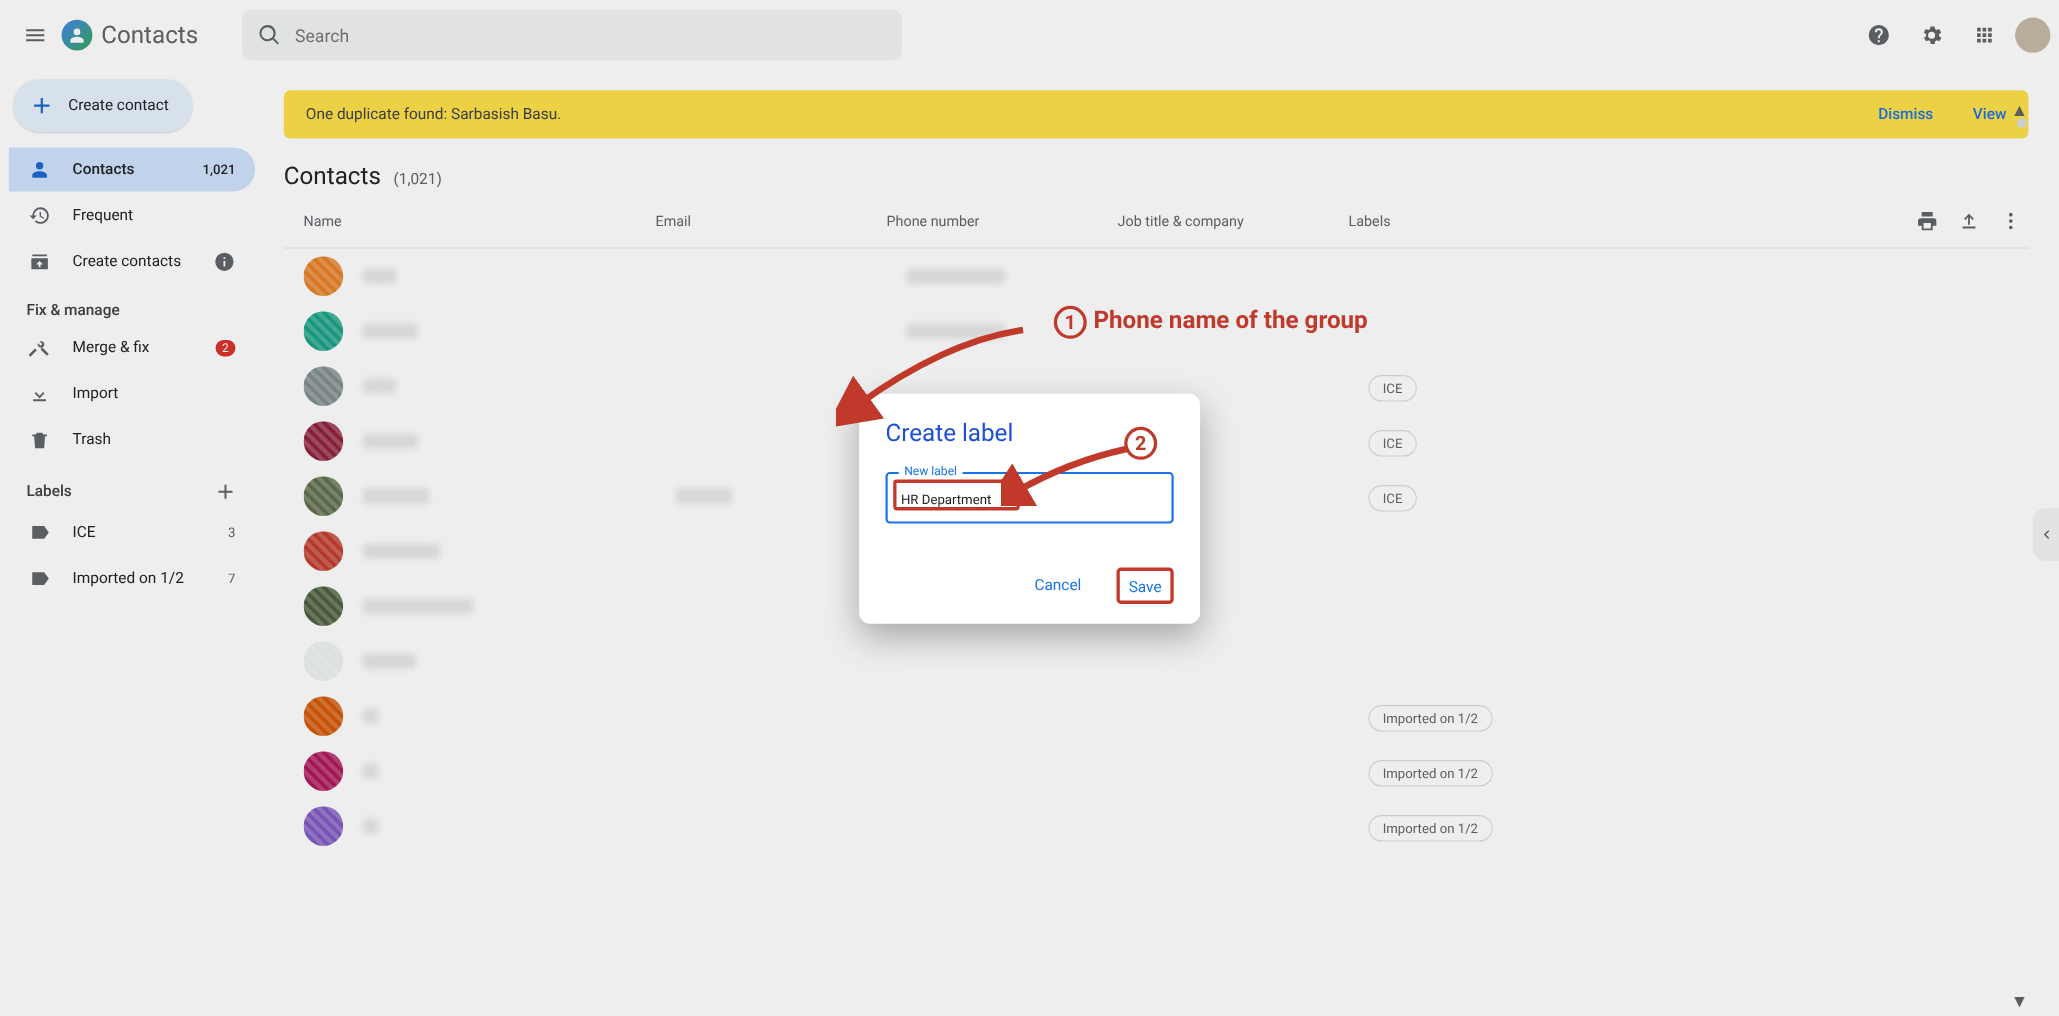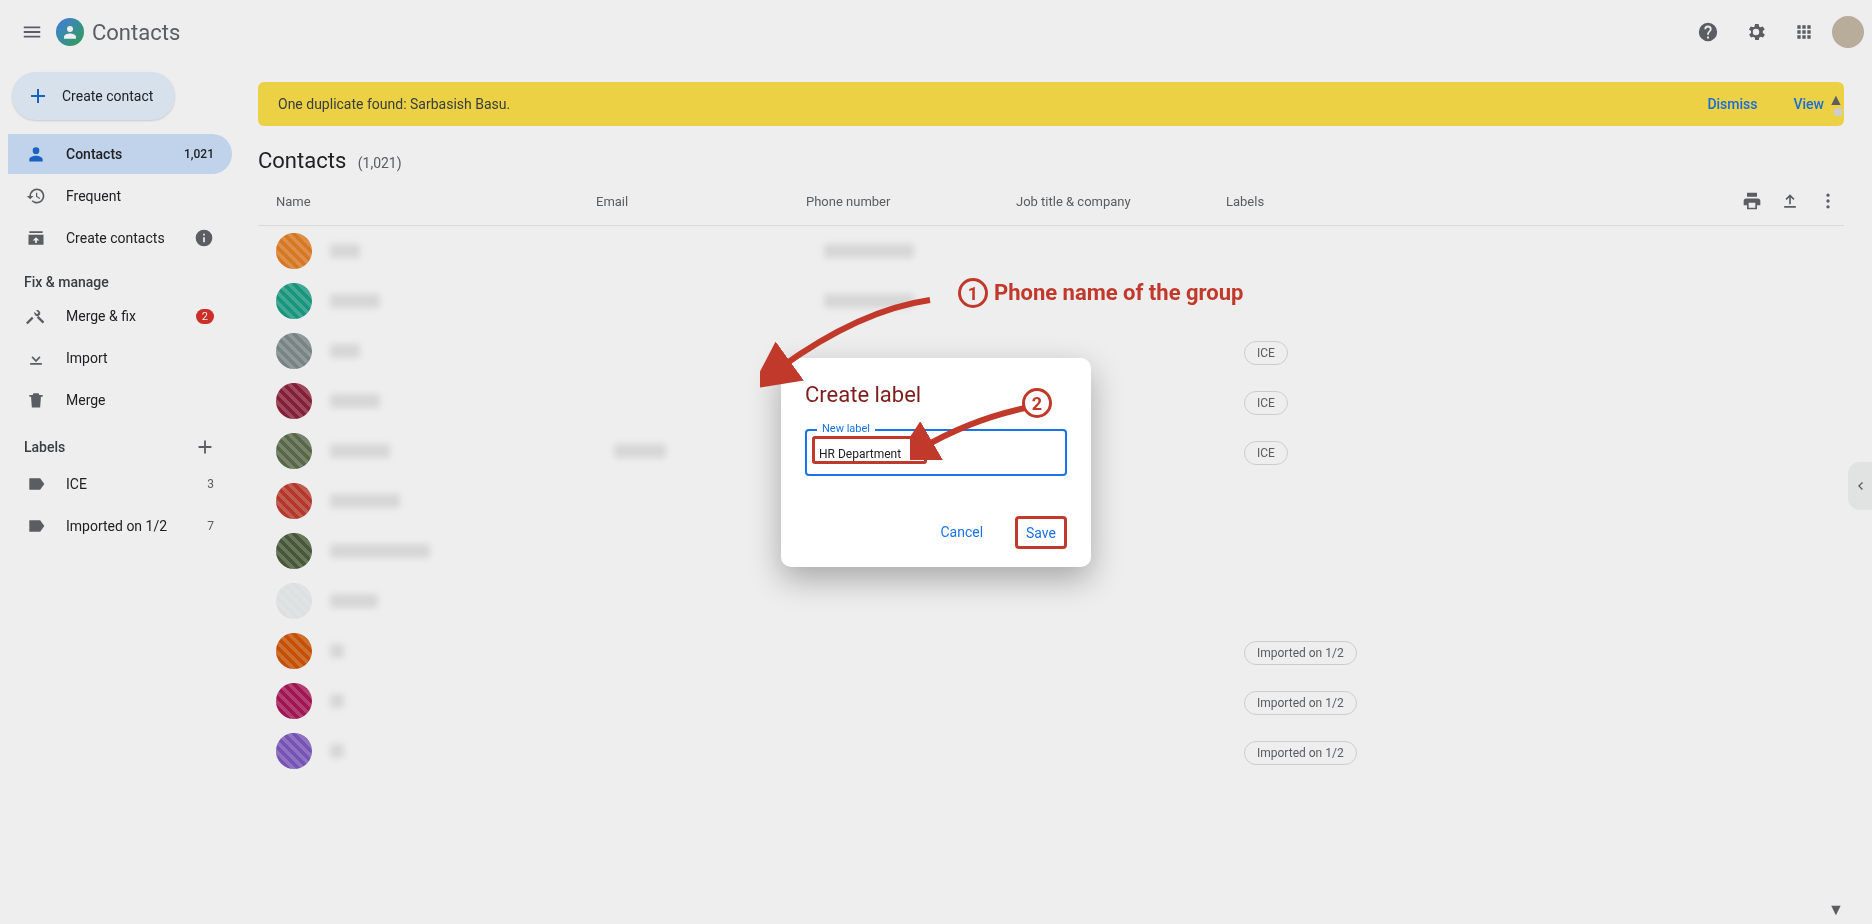--- a/index.html
+++ b/index.html
@@ -61,21 +61,21 @@
 
 .side-handle { position: absolute; right: 0; top: 50%; width: 24px; height: 48px; background: #f1f3f4; border-radius: 12px 0 0 12px; display: flex; align-items: center; justify-content: center; color: #5f6368; cursor: pointer; }
 
 .scroll-arrow { position: absolute; right: 30px; width: 14px; height: 14px; color: #5f6368; }
 .scroll-up { top: 90px; }
 .scroll-down { bottom: 10px; }
 .scroll-handle { position: absolute; right: 30px; top: 108px; width: 8px; height: 8px; background: #dadce0; border-radius: 3px; }
 
 .overlay { position: absolute; inset: 0; background: rgba(32,33,36,0.08); display: flex; align-items: center; justify-content: center; }
 .dialog { width: 310px; background: #fff; border-radius: 10px; padding: 24px 24px 18px; box-shadow: 0 12px 32px rgba(0,0,0,0.3); position: relative; }
-.dlg-title { font-size: 22px; color: #7f1d1d; margin-bottom: 22px; }
+.dlg-title { font-size: 22px; color: #1d4ed8; margin-bottom: 22px; }
 .field-wrap { position: relative; border: 2px solid #1a73e8; border-radius: 4px; padding: 12px 12px; margin-bottom: 40px; }
 .field-label { position: absolute; top: -9px; left: 10px; background: #fff; padding: 0 5px; font-size: 11px; color: #1a73e8; }
 .field-input { border: none; outline: none; font-size: 12px; width: 100%; color: #202124; padding-right:6px; }
 .field-highlight { position: absolute; left: 5px; top: 5px; width: 115px; height: 28px; border: 3px solid #c0392b; border-radius: 3px; pointer-events: none; }
 .dlg-actions { display: flex; justify-content: flex-end; gap: 22px; }
 .dlg-btn { font-size: 14px; color: #1a73e8; background: none; border: none; cursor: pointer; padding: 8px 10px; }
 .save-highlight { border: 3px solid #c0392b; border-radius: 4px; padding: 4px 8px; }
 
 .annot-text { position: absolute; color: #c0392b; font-size: 22px; font-weight: 700; white-space: nowrap; }
 .annot1 { left: 958px; top: 278px; }
@@ -95,20 +95,26 @@
       </svg>
   </div>
   <div class="logo-wrap">
     <div class="logo-icon">
       <svg width="18" height="18" viewBox="0 0 24 24">
           <path fill="#fff" d="M12 12a4 4 0 1 0-4-4 4 4 0 0 0 4 4zm0 2c-3 0-8 1.5-8 4.5V21h16v-2.5c0-3-5-4.5-8-4.5z"></path>
         </svg>
     </div>
     <span class="logo-text">Contacts</span>
   </div>
+  <div class="search-box">
+    <svg class="search-ic" width="22" height="22" viewBox="0 0 24 24">
+        <path fill="currentColor" d="M10 2a8 8 0 1 0 5 14.3l5 5 1.4-1.4-5-5A8 8 0 0 0 10 2zm0 2a6 6 0 1 1-6 6 6 6 0 0 1 6-6z"></path>
+      </svg>
+    <input class="search-input" placeholder="Search" style="">
+  </div>
   <div class="header-spacer"></div>
   <div class="header-icons">
     <div class="hdr-ic">
         <svg width="22" height="22" viewBox="0 0 24 24">
           <path fill="currentColor" d="M12 2a10 10 0 1 0 10 10A10 10 0 0 0 12 2zm1 17h-2v-2h2zm2-7.8-.9.9A3.4 3.4 0 0 0 13 15h-2v-.5a4 4 0 0 1 1.2-2.8l1.2-1.3A1.9 1.9 0 0 0 14 9a2 2 0 0 0-4 0H8a4 4 0 0 1 8 0 3.2 3.2 0 0 1-1 2.2z"></path>
         </svg>
       </div>
     <div class="hdr-ic">
         <svg width="22" height="22" viewBox="0 0 24 24">
           <path fill="currentColor" d="M19.4 13a7.5 7.5 0 0 0 0-2l2.1-1.6-2-3.5-2.5 1a7.4 7.4 0 0 0-1.7-1l-.4-2.6h-4l-.4 2.6a7.4 7.4 0 0 0-1.7 1l-2.5-1-2 3.5L6.6 11a7.5 7.5 0 0 0 0 2l-2.1 1.6 2 3.5 2.5-1a7.4 7.4 0 0 0 1.7 1l.4 2.6h4l.4-2.6a7.4 7.4 0 0 0 1.7-1l2.5 1 2-3.5zM12 15.5A3.5 3.5 0 1 1 15.5 12 3.5 3.5 0 0 1 12 15.5z"></path>
@@ -180,21 +186,21 @@
           </svg>
         </span>
       <span>Import</span>
     </div>
     <div class="nav-item">
       <span class="nav-ic">
           <svg width="20" height="20" viewBox="0 0 24 24">
             <path fill="currentColor" d="M6 7h12l-1 14H7zM9 4h6l1 2h4v2H4V6h4z"></path>
           </svg>
         </span>
-      <span>Merge</span>
+      <span>Trash</span>
     </div>
 
     <div class="section-title labels-title">
       <span>Labels</span>
       <span class="plus-ic">
           <svg width="22" height="22" viewBox="0 0 24 24">
             <path fill="currentColor" d="M11 5h2v6h6v2h-6v6h-2v-6H5v-2h6z"></path>
           </svg>
         </span>
     </div>

